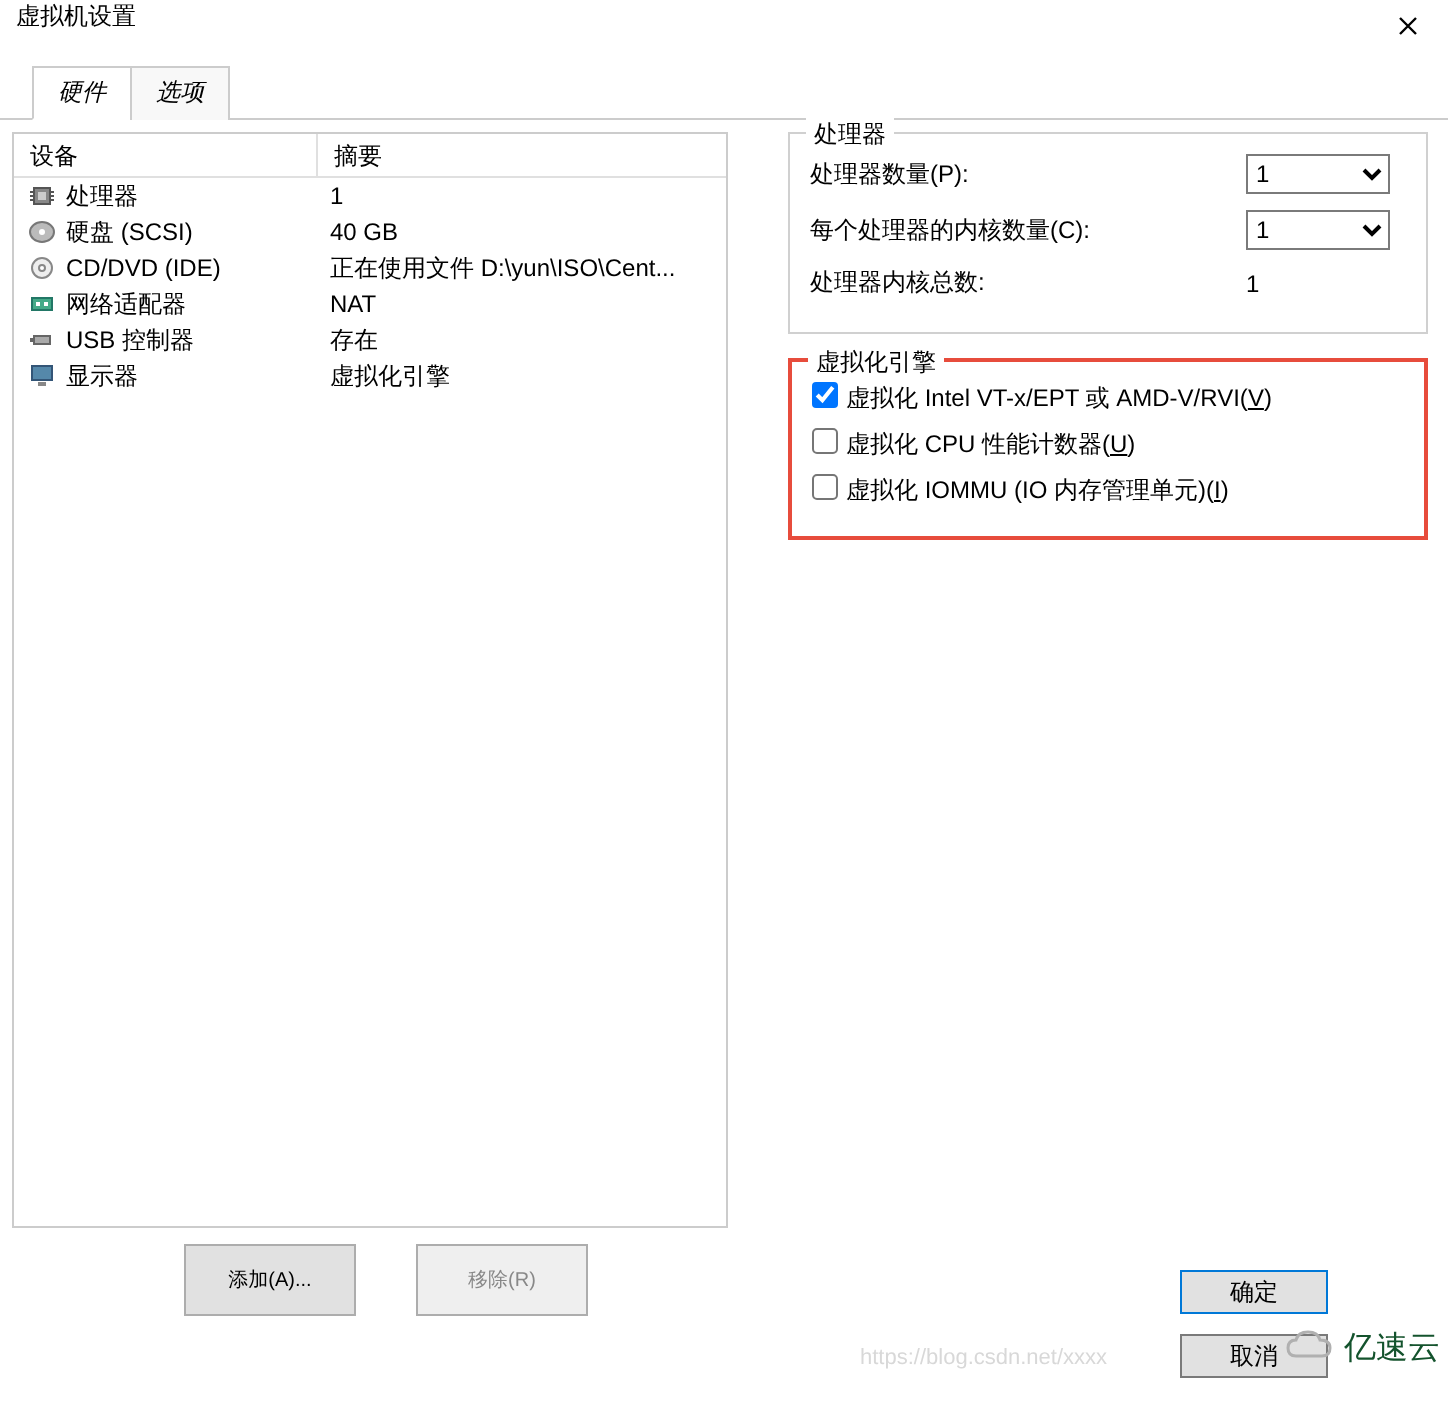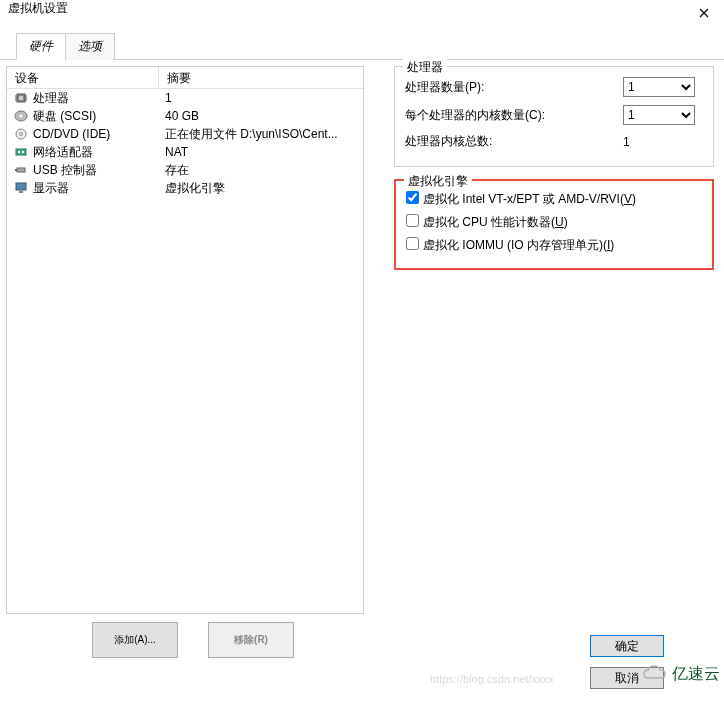--- a/index.html
+++ b/index.html
@@ -99,21 +99,21 @@
       border: 1px solid #adadad;
       background: #e1e1e1;
       padding: 2px 12px;
       font-family: inherit;
       font-size: 10px;
       display: inline-flex;
       align-items: center;
       justify-content: center;
       margin-left: 16px;
     }
-    .btn.disabled { color: #888; background: #efefef; font-weight: bold; }
+    .btn.disabled { color: #888; background: #efefef; }
     .right-panel {
       flex: 1;
       padding: 0 4px;
     }
     .groupbox {
       border: 1px solid #d0d0d0;
       padding: 10px 10px 8px 10px;
       position: relative;
       margin-bottom: 12px;
     }

